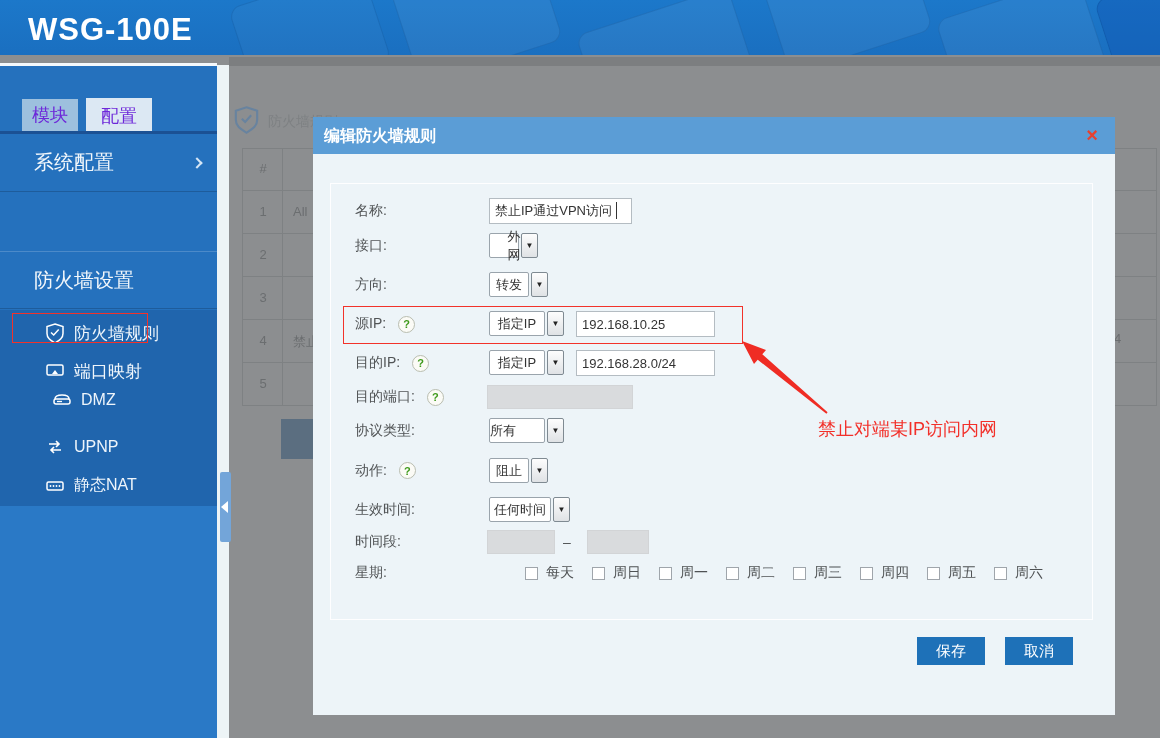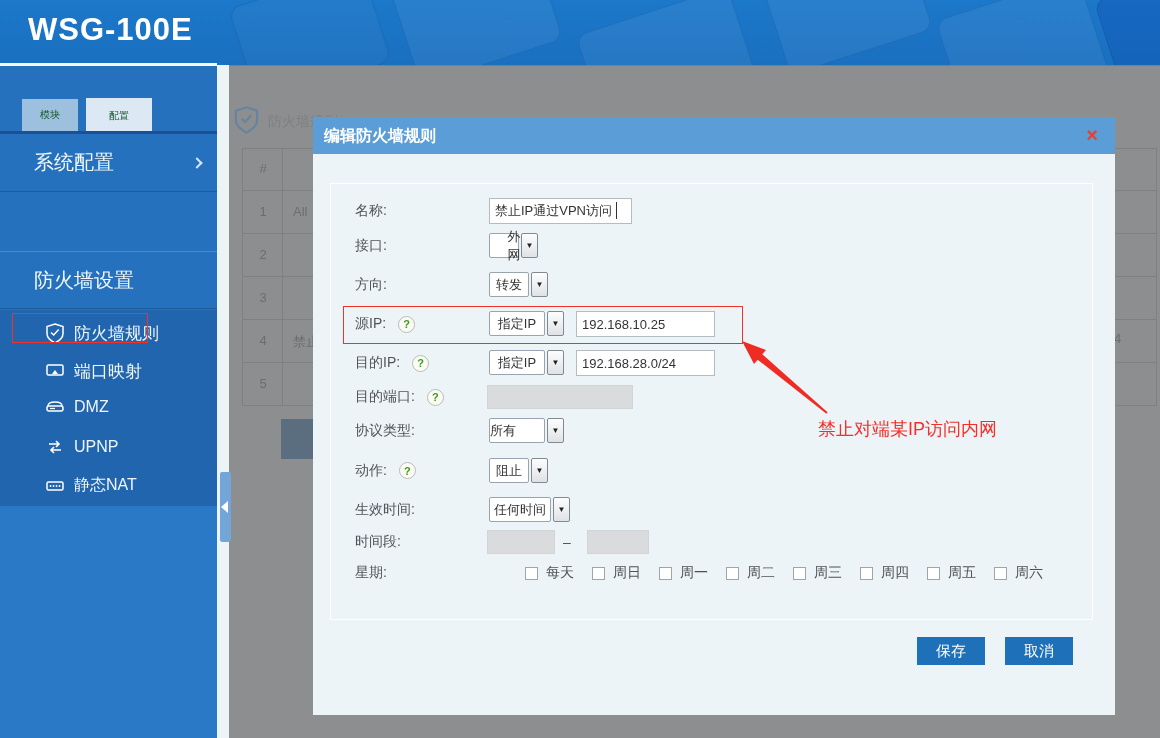--- a/index.html
+++ b/index.html
@@ -2,29 +2,29 @@
 <html><head>
 <meta charset="utf-8">
 <style>
   * { margin:0; padding:0; box-sizing:border-box; }
   html,body { background:#555; }
   body { font-family:"Liberation Sans","DejaVu Sans",sans-serif; }
   #screen { position:relative; width:1160px; height:738px; overflow:hidden; background:#8c8e90; margin:0 auto; }
   .abs { position:absolute; }
 
   
-  #header { position:absolute; left:0; top:0; width:1160px; height:65px; background:linear-gradient(#1c78ca,#1a6fc0); overflow:hidden; }
+  #header { position:absolute; left:0; top:0; width:1160px; height:55px; background:linear-gradient(#1c78ca,#1a6fc0); overflow:hidden; }
   .key { position:absolute; border-radius:12px; background:rgba(255,255,255,0.06); border:1px solid rgba(8,54,112,0.18); transform:rotate(-18deg); }
   #brand { position:absolute; left:28px; top:12px; color:#fff; font-size:31px; font-weight:bold; letter-spacing:1px; }
 
   
   #sidebar { position:absolute; left:0; top:65px; width:217px; height:673px; background:#2571bd; }
   #sidebar-strip { position:absolute; left:217px; top:65px; width:12px; height:673px; background:#edf4f6; }
   #header-underline { position:absolute; left:0; top:63px; width:217px; height:3px; background:#f4f8fb; }
-  .tab { position:absolute; display:flex; align-items:center; justify-content:center; font-size:10px; color:#14532d; cursor:default;text-align:right; }
+  .tab { position:absolute; display:flex; align-items:center; justify-content:center; font-size:18px; color:#6d28d9; cursor:default;text-align:right; }
   #tabline { position:absolute; left:0; top:66px; width:217px; height:3px; background:#1b5194; }
   .mitem { position:absolute; left:0; width:217px; height:58px; display:flex; align-items:center; color:#f2f7fb; font-size:20px; padding-left:34px; border-top:1px solid rgba(255,255,255,0.18); border-bottom:1px solid rgba(0,0,0,0.18); }
   .chev { position:absolute; left:193px; width:8px; height:8px; border-right:2px solid #d5e6f6; border-bottom:2px solid #d5e6f6; }
   .chev-right { transform:rotate(-45deg); }
   .chev-down { transform:rotate(45deg); }
   #submenu { position:absolute; left:0; top:245px; width:217px; height:196px; background:#2065ad; }
   .sitem { position:absolute; left:0; width:217px; height:32px; display:flex; align-items:center; color:#eef5fb; font-size:17px; }
   .sitem .sicon { position:absolute; left:45px; width:20px; height:20px; }
   .sitem .stext { position:absolute; left:74px; }
   #collapse-handle { position:absolute; left:220px; top:472px; width:11px; height:70px; background:#73a5d9; border-radius:2px; }
@@ -128,21 +128,21 @@
         </svg>
         <span class="stext">防火墙规则</span>
       </div>
       <div class="sitem" style="top:45px;">
         <svg class="sicon" viewBox="0 0 20 20">
           <rect x="2" y="4" width="16" height="10" rx="1.5" fill="none" stroke="#fff" stroke-width="1.5"></rect>
           <path d="M10 9l3 4h-6z" fill="#fff"></path>
         </svg>
         <span class="stext">端口映射</span>
       </div>
-      <div class="sitem" style="top:81px;">
+      <div class="sitem" style="top:74px;margin-left:7px;">
         <svg class="sicon" viewBox="0 0 20 20">
           <path d="M3 9c0-2 2-4 7-4s7 2 7 4" fill="none" stroke="#fff" stroke-width="1.5"></path>
           <rect x="2" y="9" width="16" height="5" rx="2" fill="none" stroke="#fff" stroke-width="1.5"></rect>
           <path d="M5 11.5h5" stroke="#fff" stroke-width="1.3"></path>
         </svg>
         <span class="stext" style="font-size:16px;">DMZ</span>
       </div>
       <div class="sitem" style="top:121px;">
         <svg class="sicon" viewBox="0 0 20 20">
           <path d="M4 7h10M11 4l3 3-3 3" fill="none" stroke="#fff" stroke-width="1.6"></path>

